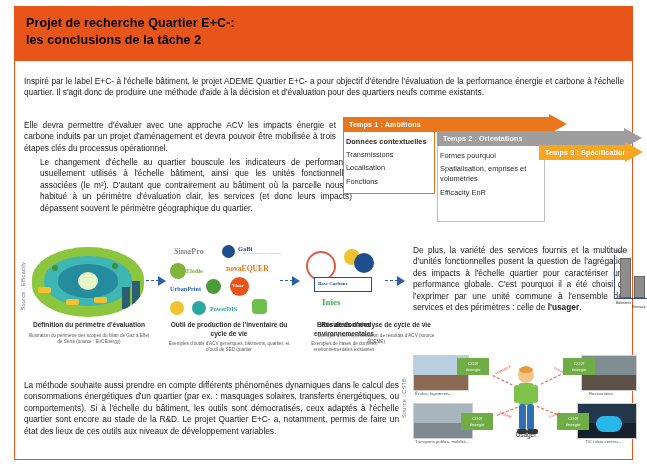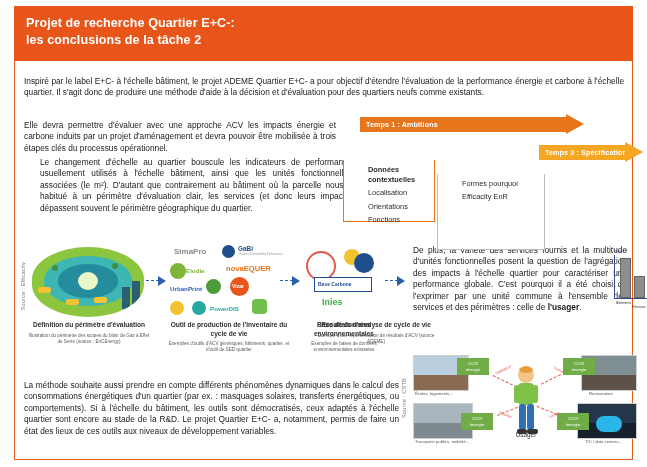--- a/index.html
+++ b/index.html
@@ -8,21 +8,21 @@
     position:relative;width:647px;height:467px;overflow:hidden;
     background:#ffffff;box-sizing:border-box;
   }
   
   .hdr{
     position:absolute;left:14px;top:6px;width:619px;height:55px;
     background:#E8551B;
   }
   .hdr-title{
     position:absolute;left:12px;top:9px;width:480px;
-    color:#ffffff;font-weight:bold;font-size:12.5px;line-height:17px;
+    color:#000000;font-weight:bold;font-size:12.5px;line-height:17px;
     letter-spacing:.1px;white-space:pre-line;
   }
   
   .frame{
     position:absolute;left:14px;top:61px;width:619px;height:399px;
     border:1.6px solid #E8551B;border-top:none;box-sizing:border-box;
   }
   
   .para{
     position:absolute;font-size:8.3px;line-height:11.4px;color:#1a1a1a;
@@ -44,27 +44,26 @@
   .arrowbar .lbl{
     color:#ffffff;font-size:7.2px;font-weight:bold;padding-left:6px;
     white-space:nowrap;letter-spacing:.1px;
   }
   .arrowbar .tip{
     position:absolute;top:-3px;width:0;height:0;
     border-top:10.5px solid transparent;border-bottom:10.5px solid transparent;
   }
   .tbox{
     position:absolute;background:#ffffff;box-sizing:border-box;
-    padding:5px 6px 4px 24px;
-    margin-top:28px;
+    padding:5px 6px 4px 2px;
   }
   .tbox div{font-size:7.4px;line-height:10.2px;color:#2b2b2b;margin-bottom:3px;}
   .tbox div:last-child{margin-bottom:0;}
 
-  #temps1-arrow{left:343px;top:117px;width:224px;margin-left:17px;}
+  #temps1-arrow{left:343px;top:117px;width:224px;}
   #temps1-arrow .bar{width:206px;background:#E8751B;}
   #temps1-arrow .tip{left:206px;border-left:18px solid #E8751B;}
   #temps1-box{left:343px;top:132px;width:92px;height:62px;border:1px solid #E8751B;border-top:none;}
   #temps1-box div:first-child{font-weight:bold;}
 
   #temps2-arrow{left:437px;top:131px;width:205px;}
   #temps2-arrow .bar{width:187px;background:#9E9E9E;}
   #temps2-arrow .tip{left:187px;border-left:18px solid #9E9E9E;}
   #temps2-box{left:437px;top:146px;width:108px;height:76px;border:1px solid #BDBDBD;border-top:none;}
 
@@ -110,21 +109,21 @@
 
   
   .dashArrow{position:absolute;width:20px;height:11px;}
   .dashArrow .ln{position:absolute;left:0;top:5px;width:13px;height:0;border-top:1.4px dashed #2B5FAE;}
   .dashArrow .hd{
     position:absolute;left:12px;top:0.5px;width:0;height:0;
     border-top:5px solid transparent;border-bottom:5px solid transparent;border-left:8px solid #2B5FAE;
   }
 
   
-  .logo{position:absolute;font-size:6.2px;font-weight:bold;white-space:nowrap;}
+  .logo{position:absolute;font-size:6.2px;font-weight:bold;white-space:nowrap;font-family:Liberation Serif, serif;}
   .circ{position:absolute;border-radius:50%;}
 
   
   #minichart{position:absolute;left:292px;top:4px;width:78px;height:62px;}
   #minichart .axis{position:absolute;background:#3a4a8c;}
   #minichart .bar{position:absolute;bottom:10px;background:#8d8d8d;border:.5px solid #666;}
   #minichart .t{position:absolute;font-size:3.4px;color:#333;white-space:nowrap;}
 
   
   #usagerfig{position:absolute;left:413px;top:355px;width:222px;height:100px;}
@@ -163,27 +162,34 @@
   <div class="para" id="p-bottom">La méthode souhaite aussi prendre en compte différents phénomènes dynamiques dans le calcul des consommations énergétiques d'un quartier (par ex. : masquages solaires, transferts énergétiques, ou comportements). Si à l'échelle du bâtiment, les outils sont démocratisés, ceux adaptés à l'échelle quartier sont encore au stade de la R&amp;D. Le projet Quartier E+C- a, notamment, permis de faire un état des lieux de ces outils aux niveaux de développement variables.</div>
 
   <div class="arrowbar" id="temps1-arrow">
     <div class="bar">
         <span class="lbl">Temps 1 : Ambitions</span>
       </div>
     <div class="tip"></div>
   </div>
   <div class="tbox" id="temps1-box">
     <div>Données contextuelles</div>
+    <div>Transmissions</div>
     <div>Localisation</div>
-    <div>Orientations</div>
     <div>Fonctions</div>
   </div>
 
+  <div class="arrowbar" id="temps2-arrow">
+    <div class="bar">
+        <span class="lbl">Temps 2 : Orientations</span>
+      </div>
+    <div class="tip"></div>
+  </div>
   <div class="tbox" id="temps2-box">
     <div>Formes pourquoi</div>
+    <div>Spatialisation, emprises et volumétries</div>
     <div>Efficacity EnR</div>
   </div>
 
   <div class="arrowbar" id="temps3-arrow">
     <div class="bar">
         <span class="lbl">Temps 3 : Spécifications</span>
       </div>
     <div class="tip"></div>
   </div>
 

